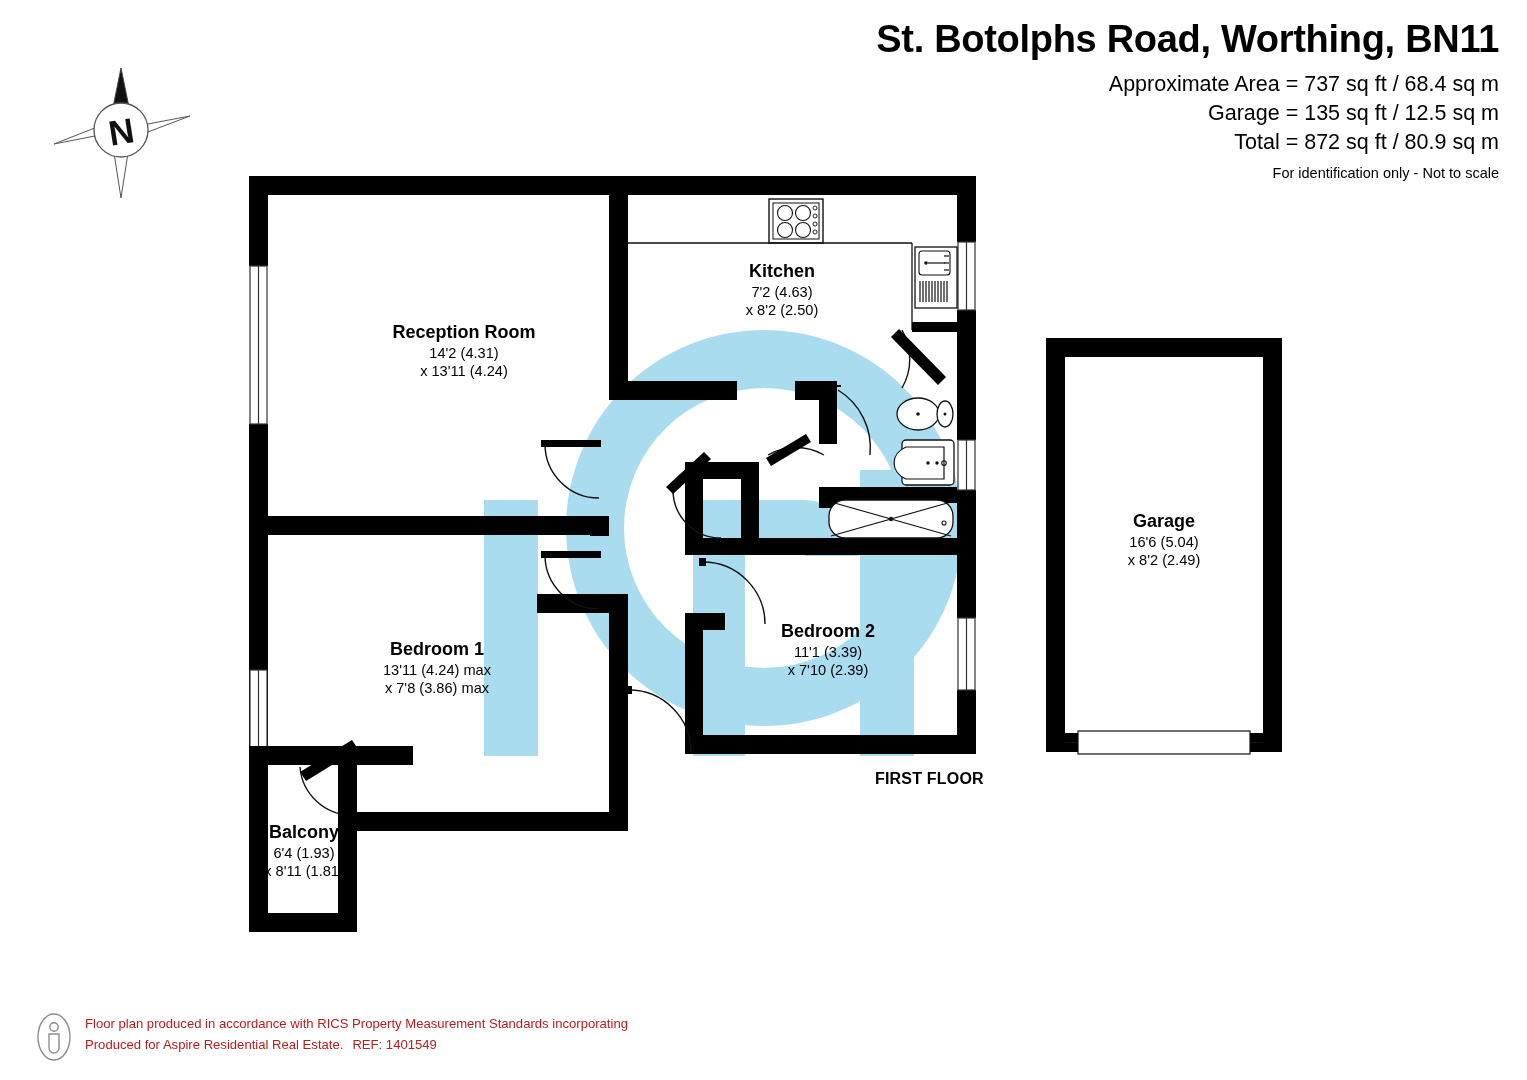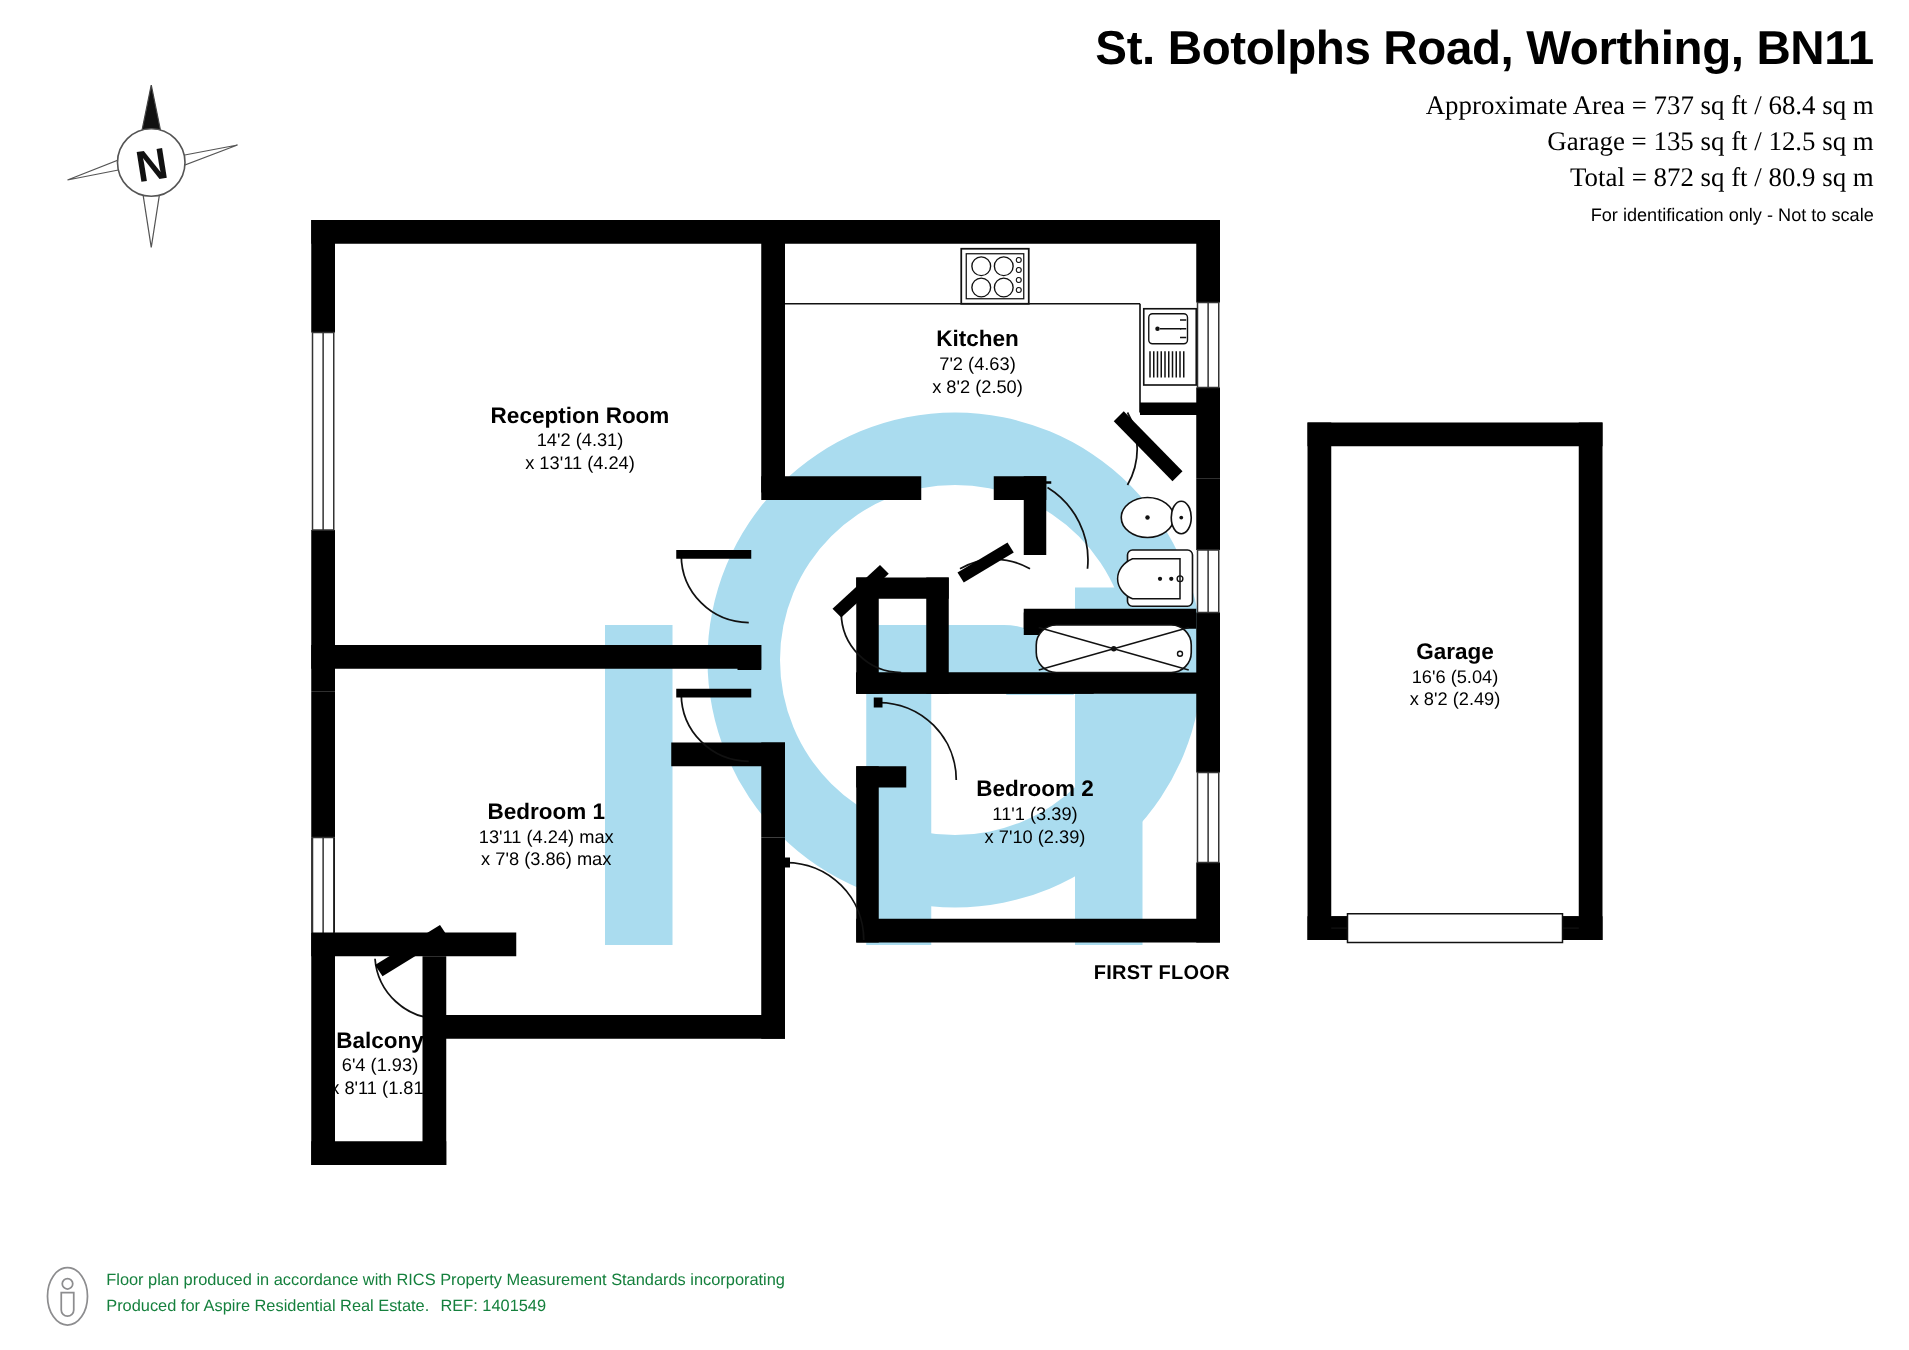--- a/index.html
+++ b/index.html
@@ -3,39 +3,39 @@
 <meta charset="utf-8">
 <style>
   html,body{margin:0;padding:0;background:#ffffff;}
   body{width:1527px;height:1080px;position:relative;overflow:hidden;
        font-family:"Liberation Sans","DejaVu Sans",sans-serif;color:#000;}
 
   
   #header{position:absolute;right:28px;top:18px;text-align:right;}
   #title{font-size:38px;font-weight:bold;letter-spacing:-0.3px;line-height:1.12;}
   #areas{margin-top:9px;}
-  #areas .area-line{font-size:21.5px;line-height:1.36;font-weight:normal;font-family:Liberation Serif, serif;}
+  #areas .area-line{font-size:21.5px;line-height:1.36;font-weight:normal;}
   #disclaimer{font-size:14.5px;margin-top:8px;}
 
   
   #compass{position:absolute;left:48px;top:58px;width:146px;height:146px;}
 
   
   #plan{position:absolute;left:0;top:0;width:1527px;height:1080px;}
 
   
   .room-label{position:absolute;text-align:center;line-height:1.26;}
   .room-label .rname{font-size:18px;font-weight:bold;white-space:nowrap;}
   .room-label .rdim{font-size:14.6px;white-space:nowrap;}
   .floor-label{position:absolute;font-size:16px;font-weight:bold;letter-spacing:0.2px;}
 
   
   #footer{position:absolute;left:36px;bottom:18px;display:flex;align-items:flex-start;gap:13px;}
   #footer-icon{width:36px;height:50px;flex:0 0 auto;margin-top:2px;}
-  #footer-text{font-size:13.1px;line-height:1.62;color:#15803d;padding-top:3px;}
+  #footer-text{font-size:13.1px;line-height:1.62;color:#b91c1c;padding-top:3px;}
   #footer-text .ft-line{white-space:nowrap;}
   .sp{display:inline-block;width:9px;}
 </style>
 </head>
 <body>
 
 <div id="header">
   <div id="title">St. Botolphs Road, Worthing, BN11</div>
   <div id="areas">
     <div class="area-line">Approximate Area = 737 sq ft / 68.4 sq m</div>

